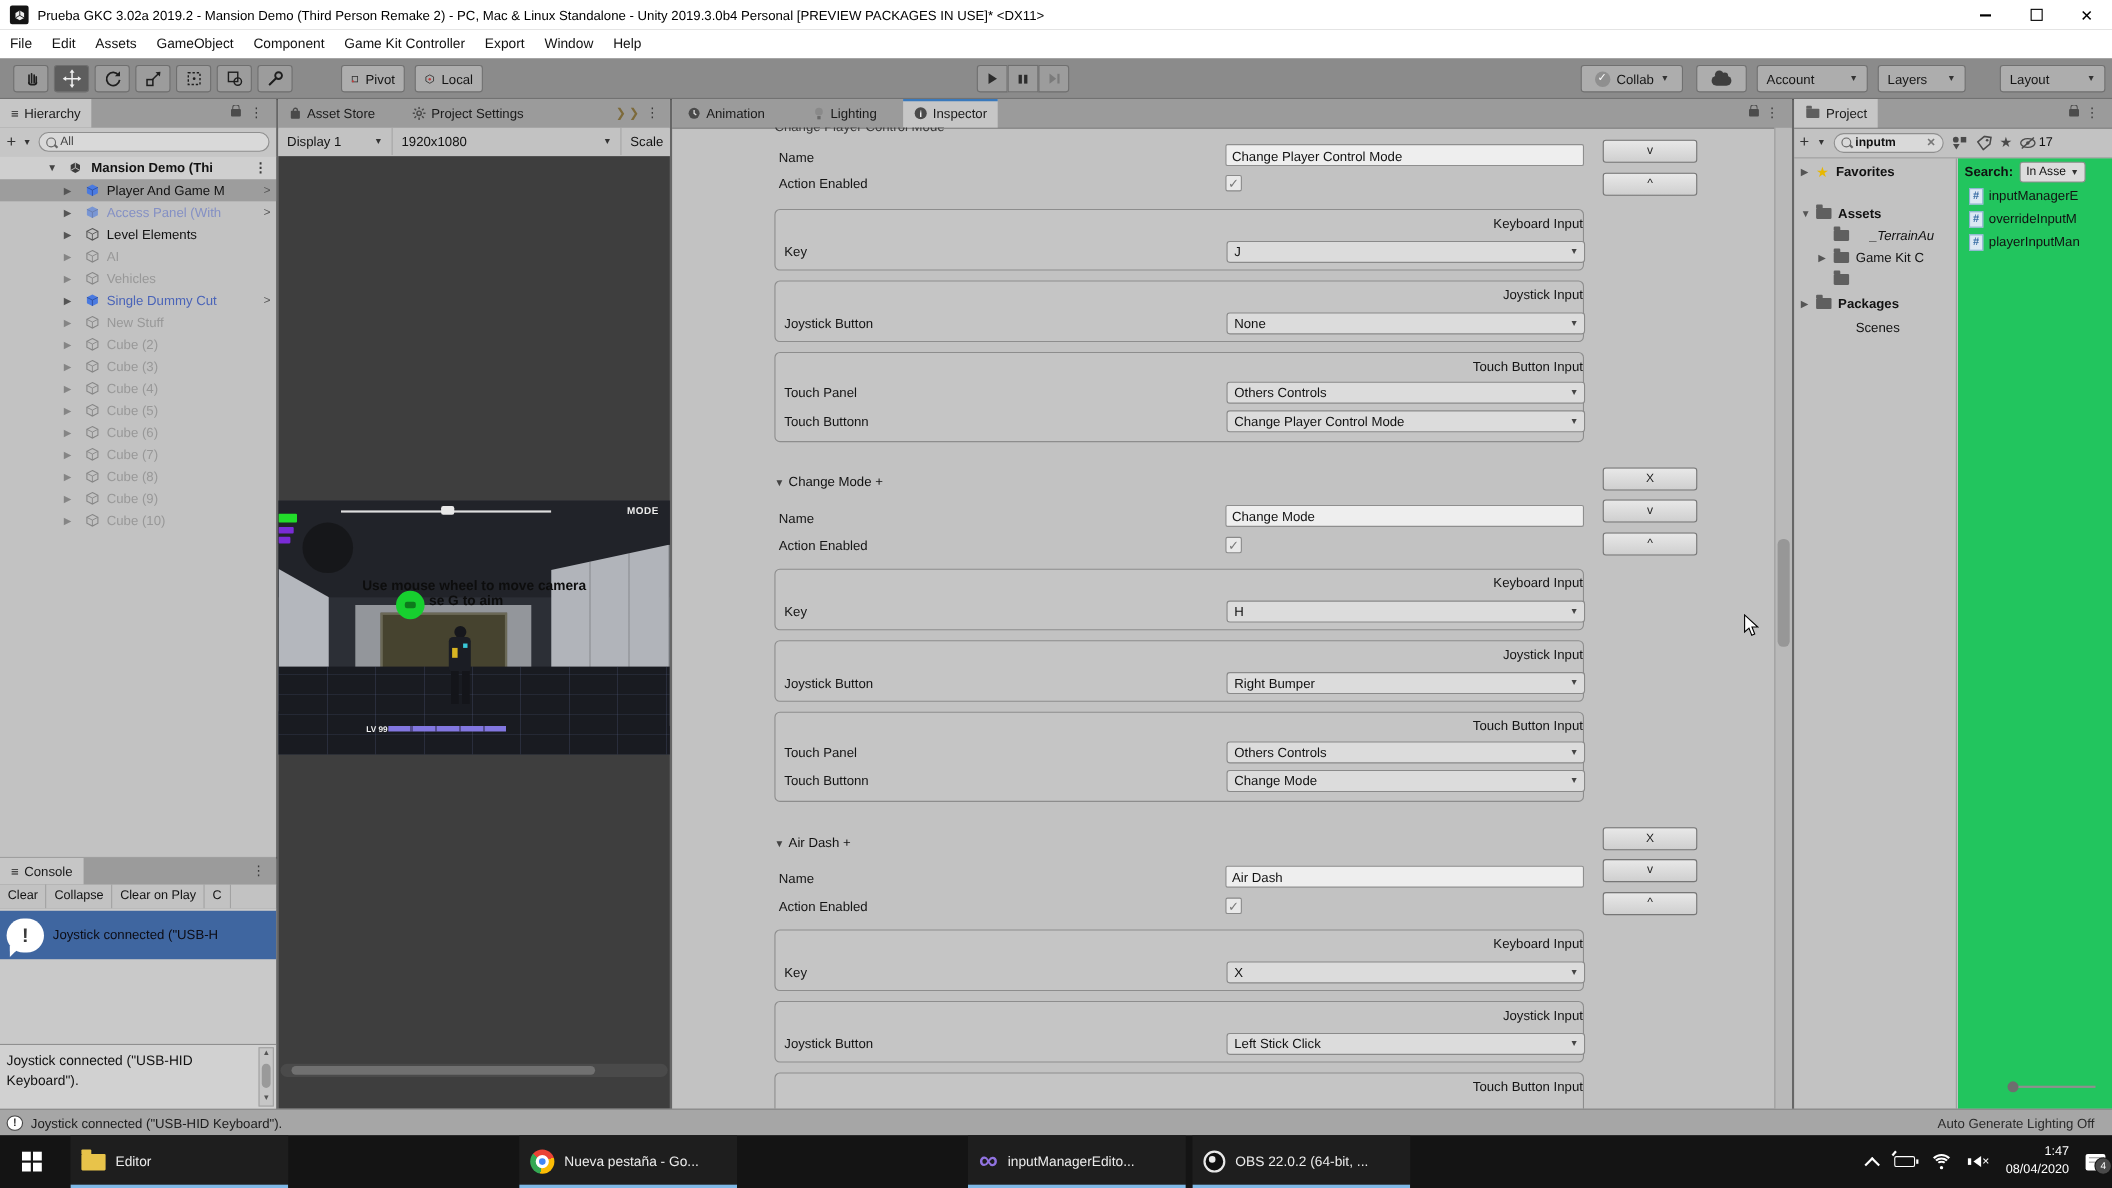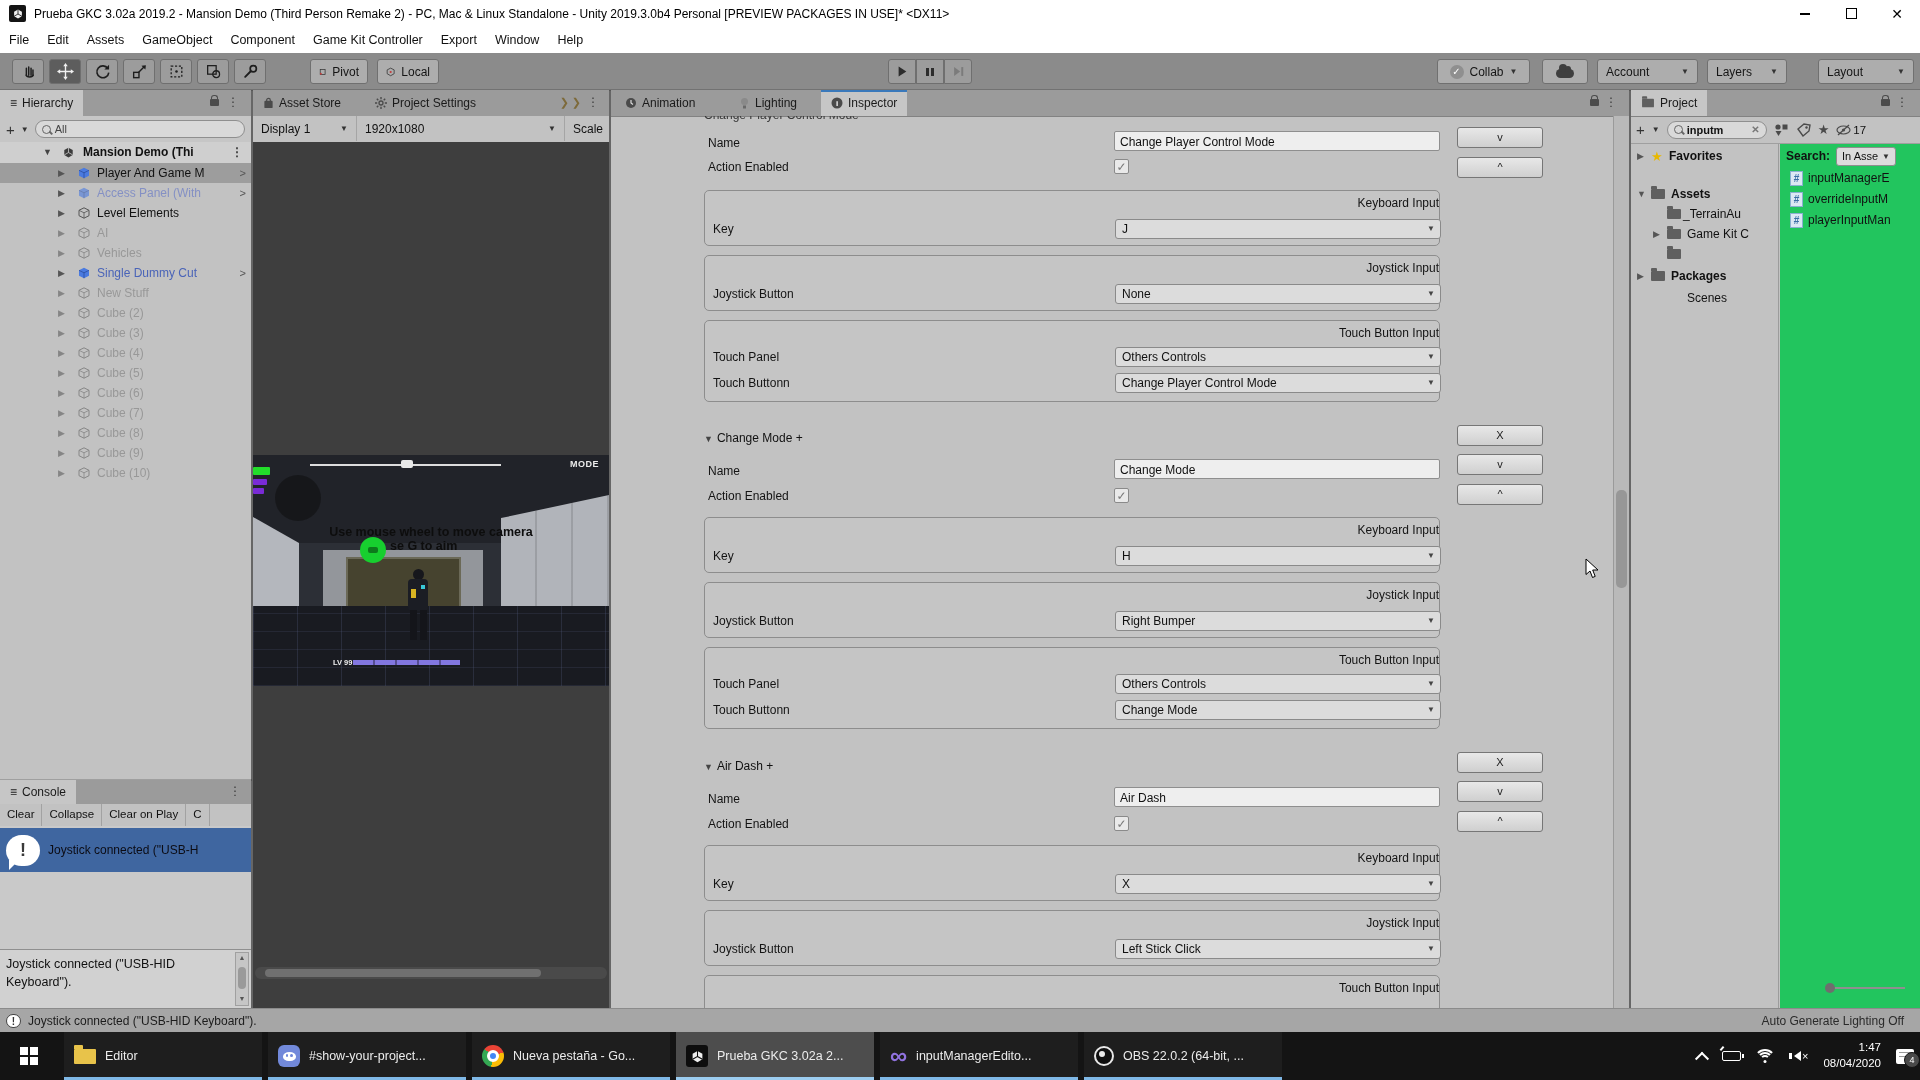--- a/index.html
+++ b/index.html
@@ -804,21 +804,21 @@
         <span style="position:absolute;left:20px;top:1px;color:#e8b800;font-size:13px;">★</span>
         <span class="lbl" style="left:38px;">Favorites</span>
       </div>
       <div class="trow bold" style="top:40px;">
         <span class="tri" style="left:6px;top:0;">▼</span>
         <span class="folder" style="position:absolute;left:20px;top:5px;"></span>
         <span class="lbl" style="left:40px;">Assets</span>
       </div>
       <div class="trow" style="top:60px;">
         <span class="folder" style="position:absolute;left:36px;top:5px;"></span>
-        <span class="lbl" style="left:52px;">_TerrainAu</span>
+        <span class="lbl" style="left:69px;font-style:italic;">_TerrainAu</span>
       </div>
       <div class="trow" style="top:80px;">
         <span class="tri" style="left:22px;top:0;">▶</span>
         <span class="folder" style="position:absolute;left:36px;top:5px;"></span>
         <span class="lbl" style="left:56px;">Game Kit C</span>
       </div>
       <div class="trow" style="top:100px;">
         <span class="folder" style="position:absolute;left:36px;top:5px;"></span>
         <span class="lbl" style="left:56px;margin-top:44px;">Scenes</span>
       </div>
@@ -870,41 +870,24 @@
           <span></span>
           <span></span>
         </span>
     </div>
 
     <div class="tapp" style="left:64px;">
       <span class="folder yellow"></span>
       <span>Editor</span>
       <span class="ul"></span>
     </div>
-    <div class="tapp" style="left:268px;">
-      <span class="dico">
-          <span class="dface"></span>
-        </span>
-      <span>#show-your-project...</span>
-      <span class="ul"></span>
-    </div>
     <div class="tapp" style="left:472px;">
       <span class="chr"></span>
       <span>Nueva pestaña - Go...</span>
       <span class="ul"></span>
-    </div>
-    <div class="tapp active" style="left:676px;">
-      <span class="uico">
-        <svg width="15" height="15" viewBox="0 0 20 20">
-            <path fill="#eee" d="M10 2.5l6.5 3.75v7.5L10 17.5l-6.5-3.75v-7.5z"></path>
-            <path stroke="#0d0d0d" stroke-width="1.4" fill="none" d="M10 2.5v7.5l-6.5 3.75M10 10l6.5 3.75"></path>
-          </svg>
-      </span>
-      <span>Prueba GKC 3.02a 2...</span>
-      <span class="ul" style="background:#9ccdf0;"></span>
     </div>
     <div class="tapp" style="left:880px;">
       <span class="vsico">∞</span>
       <span>inputManagerEdito...</span>
       <span class="ul"></span>
     </div>
     <div class="tapp" style="left:1084px;">
       <span class="obsico"></span>
       <span>OBS 22.0.2 (64-bit, ...</span>
       <span class="ul"></span>

